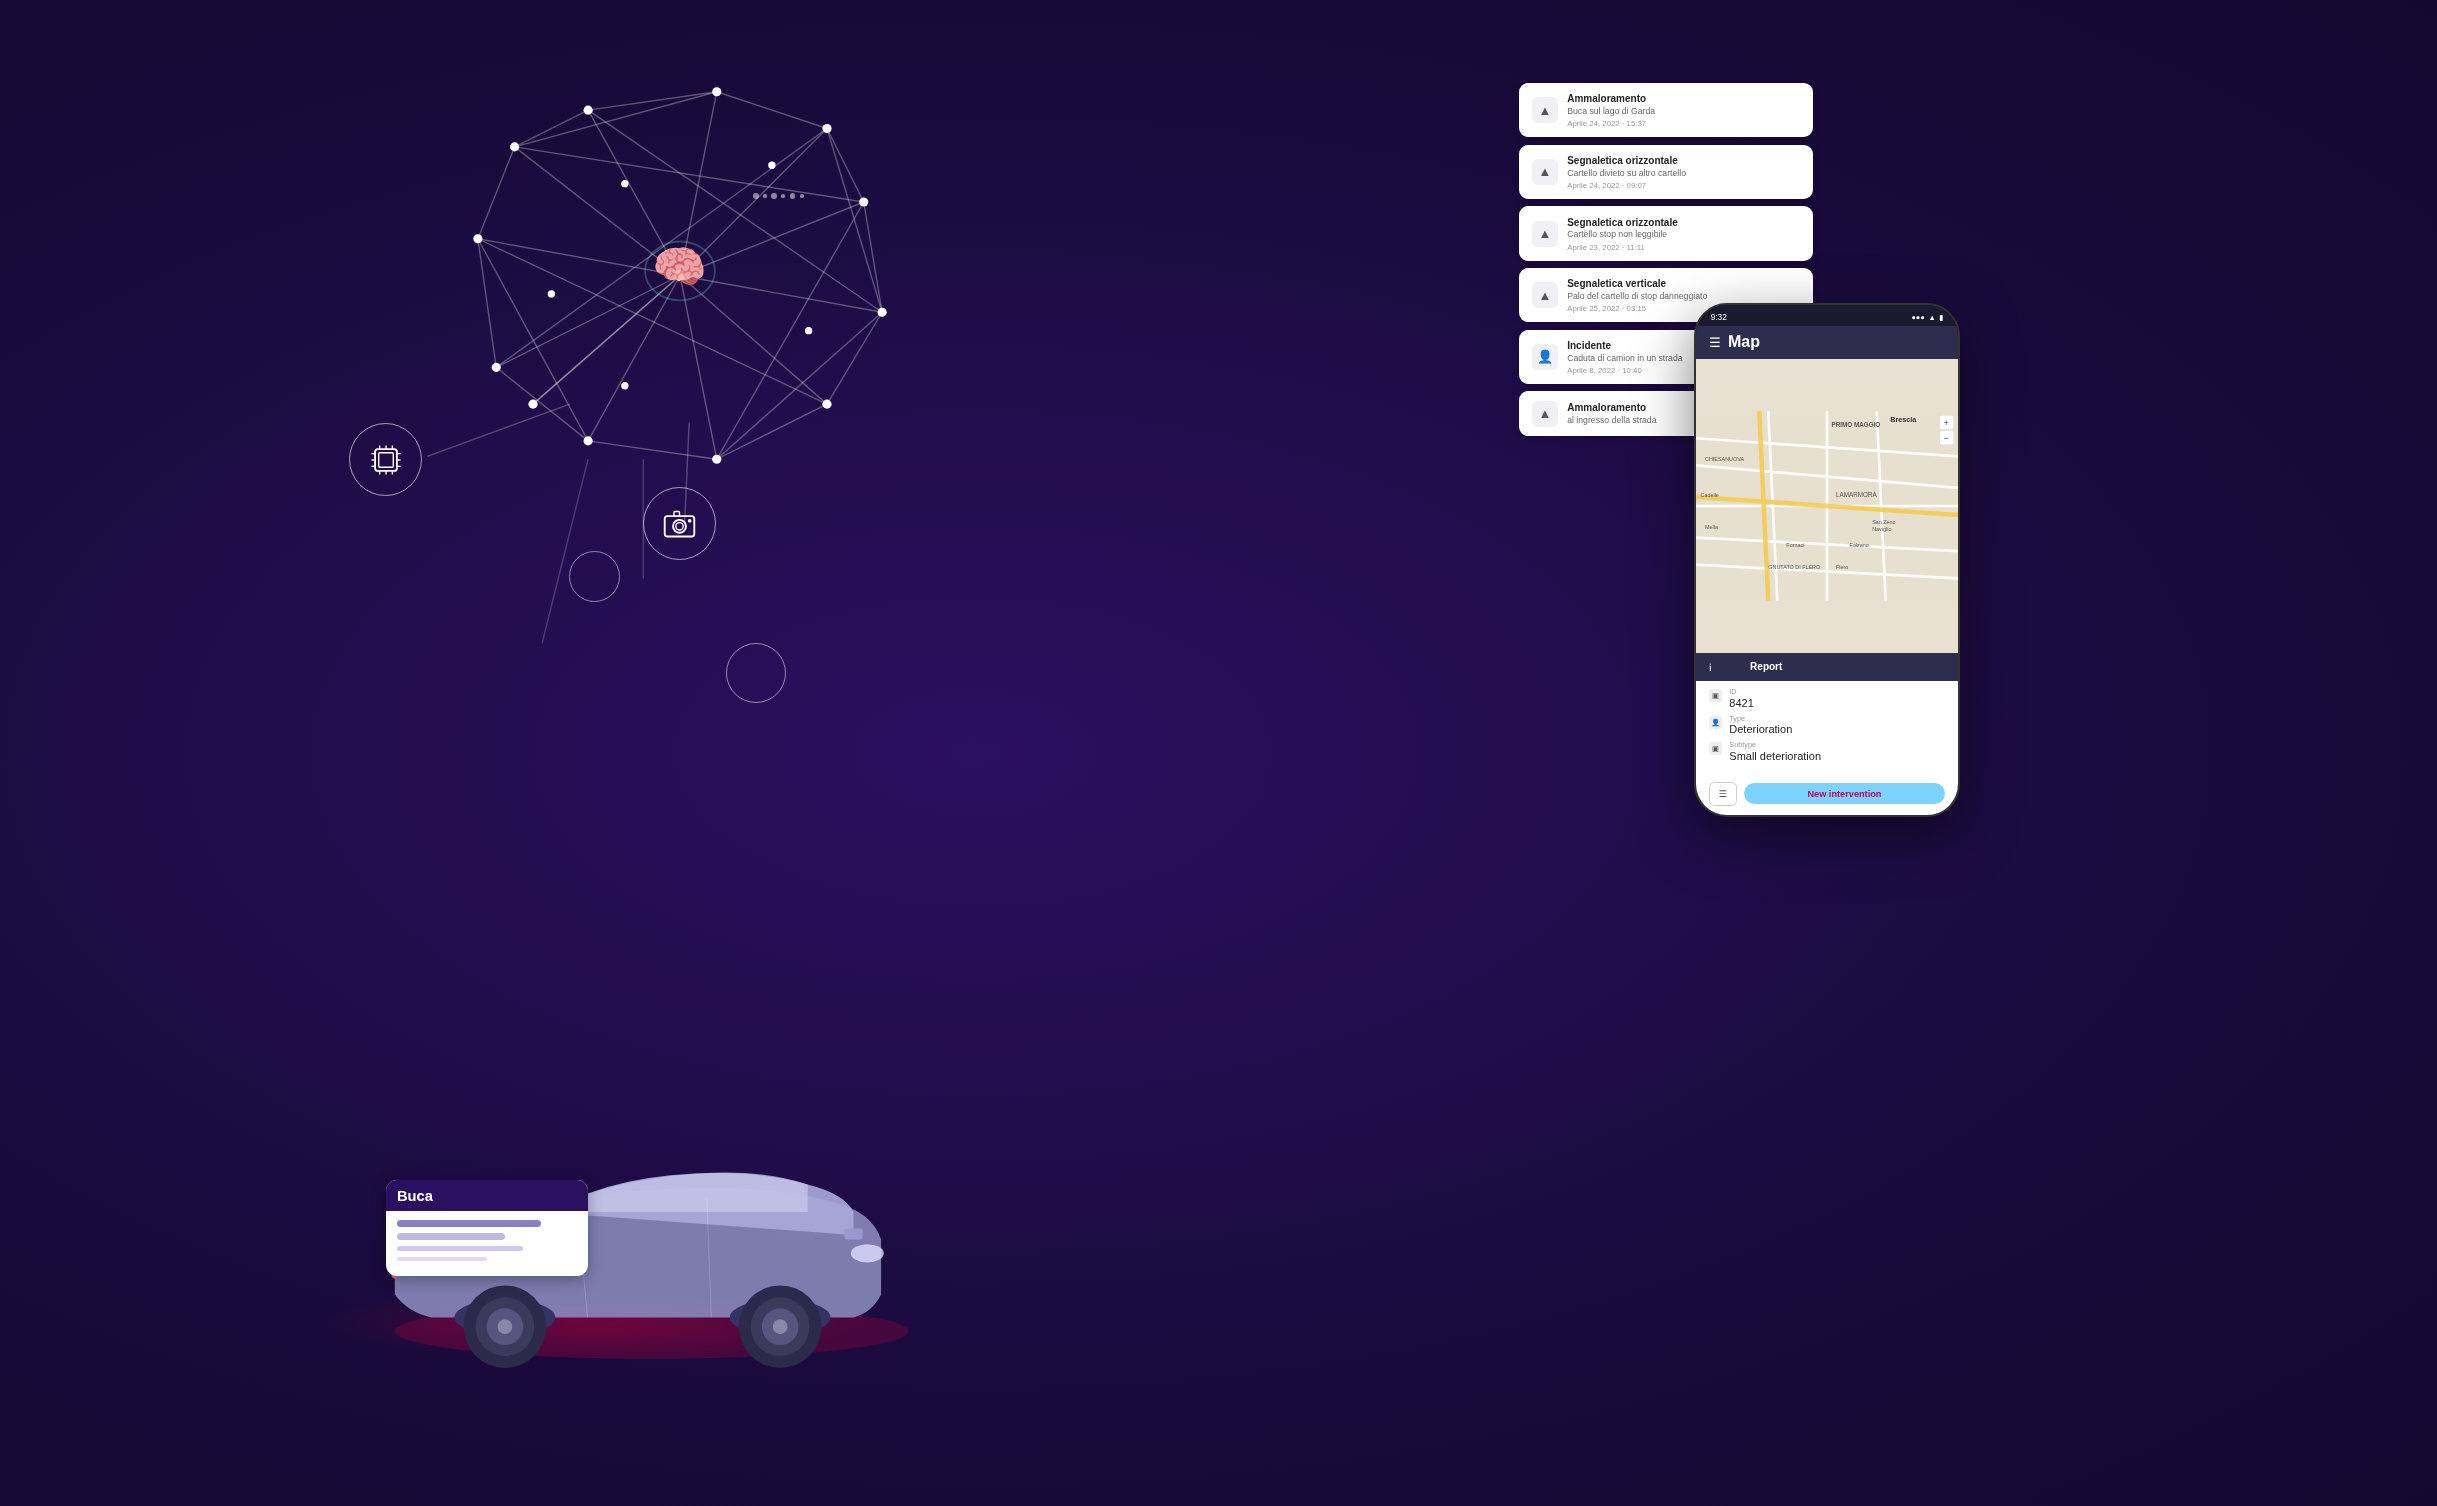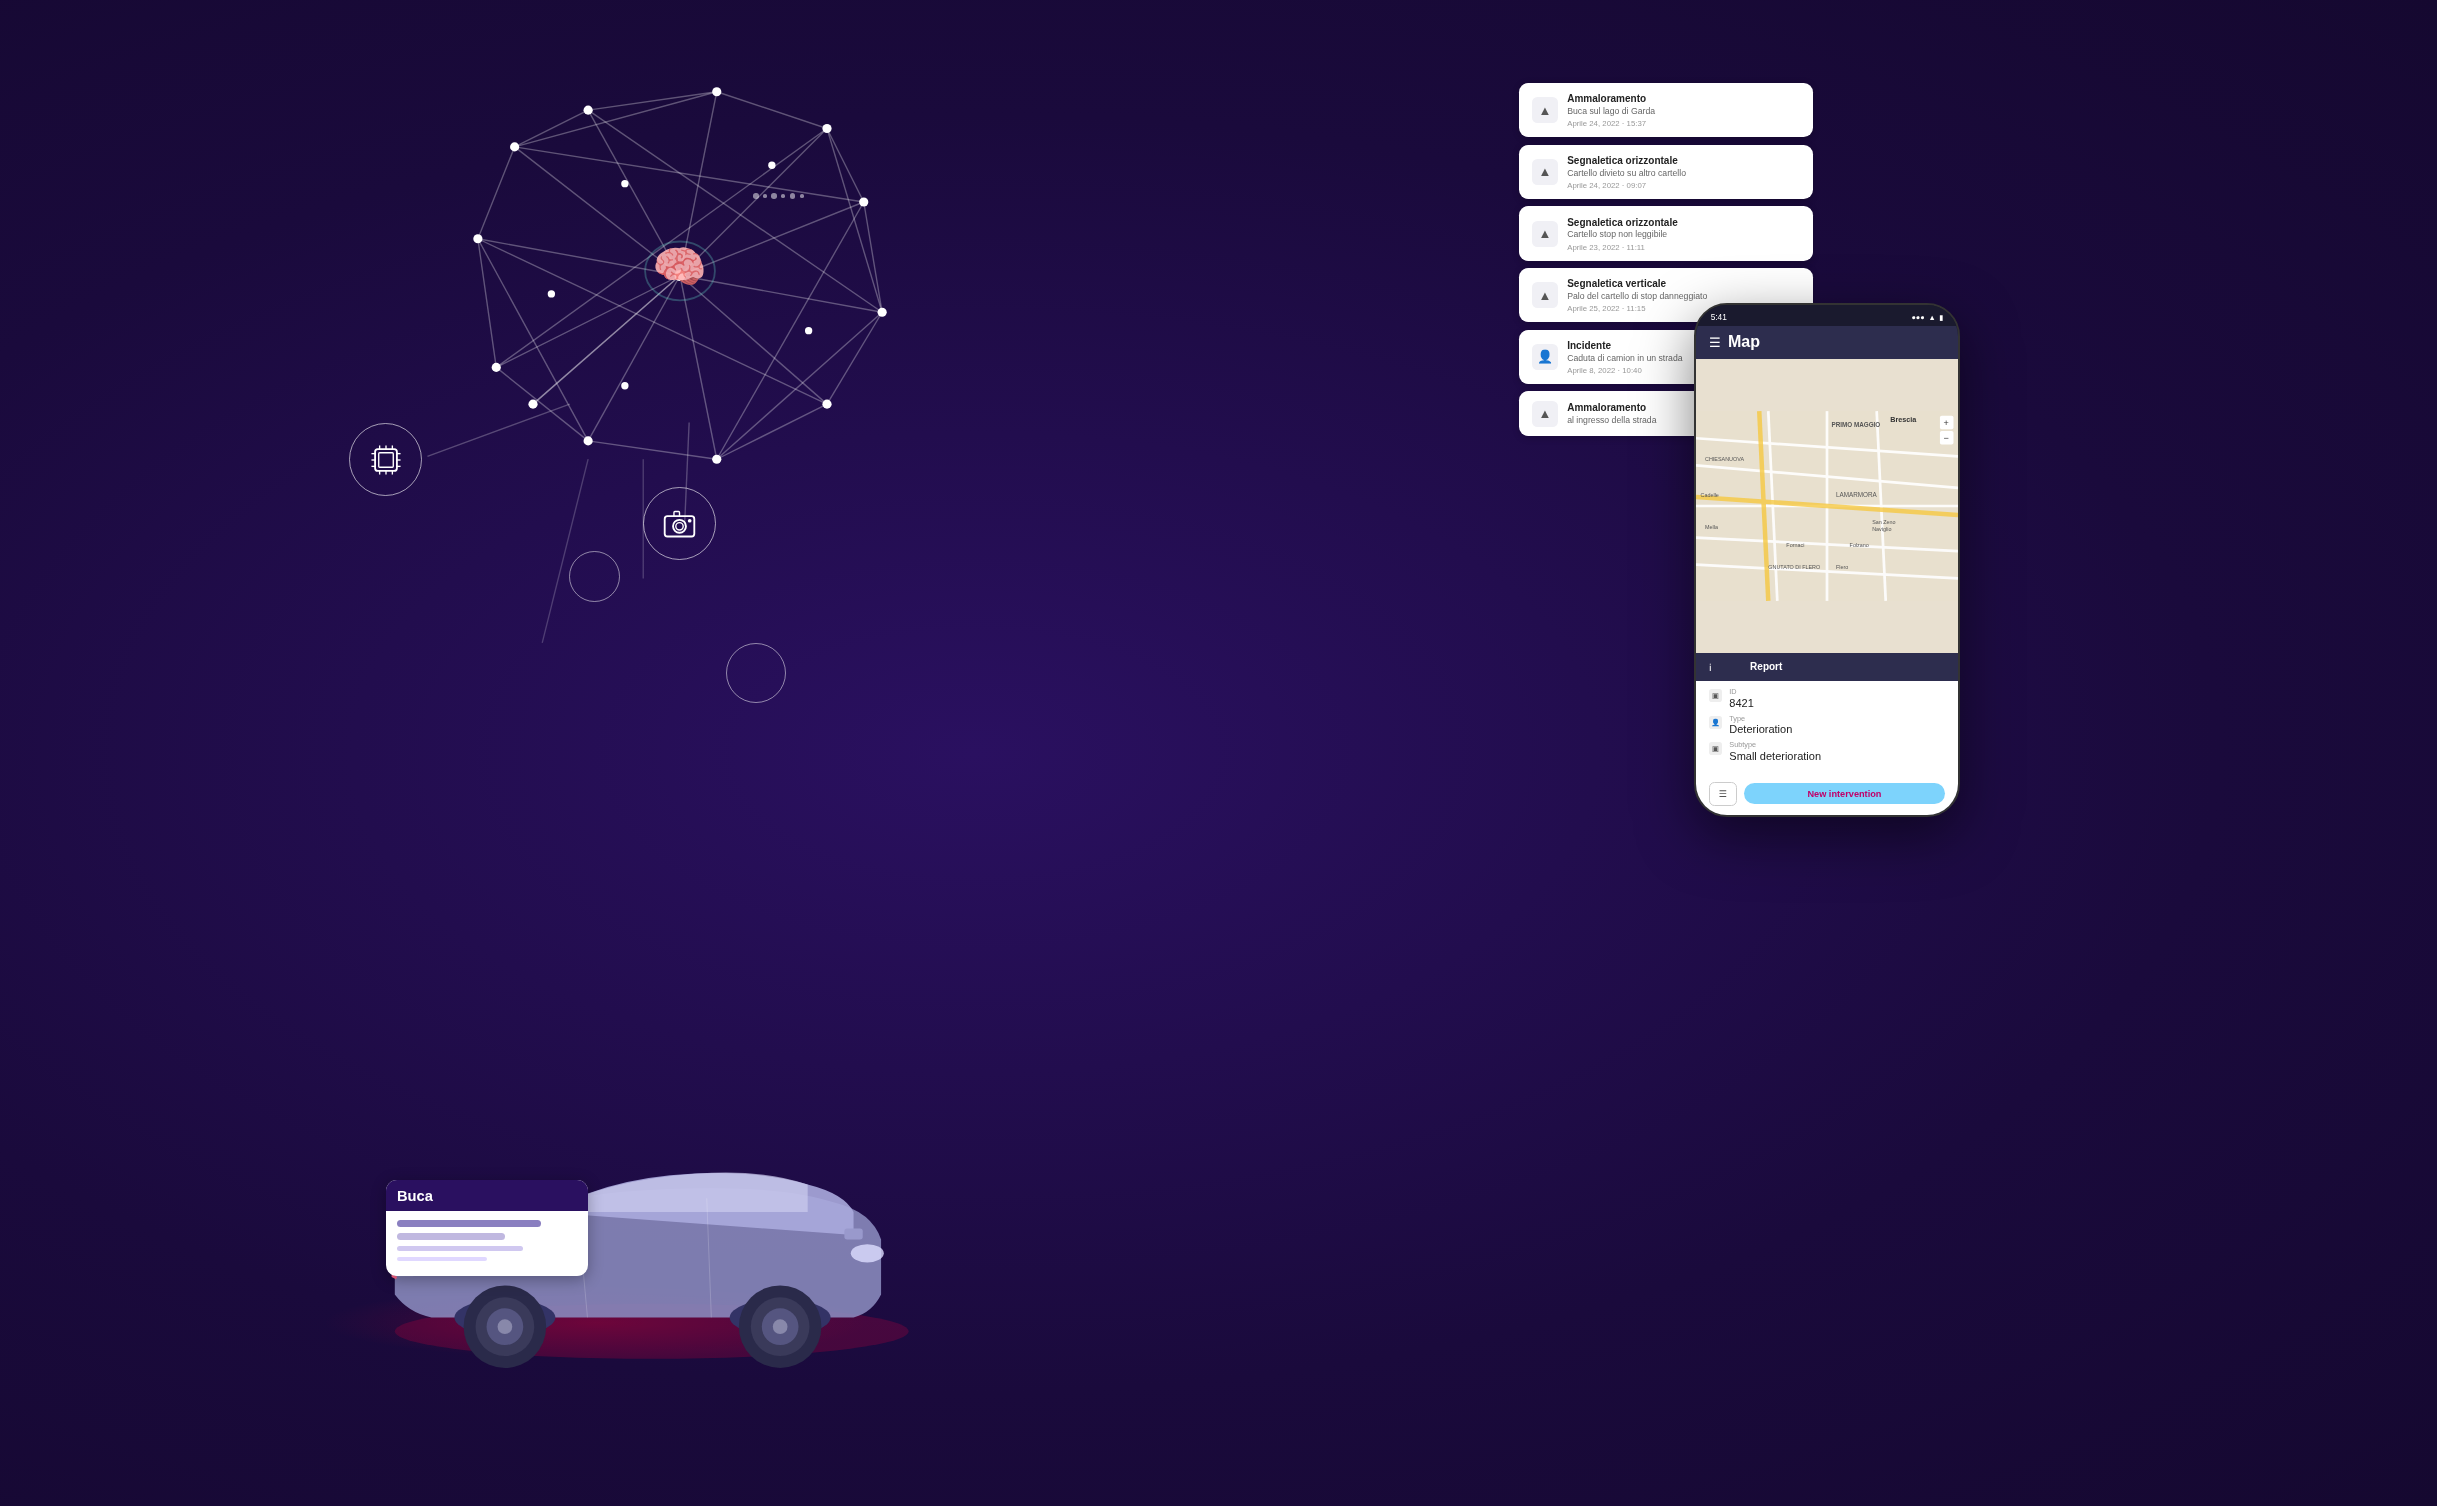--- a/index.html
+++ b/index.html
@@ -436,21 +436,21 @@
       <div class="report-card-title">Segnaletica orizzontale</div>
       <div class="report-card-subtitle">Cartello stop non leggibile</div>
       <div class="report-card-date">Aprile 23, 2022 · 11:11</div>
     </div>
   </div>
   <div class="report-card">
     <div class="report-card-icon">▲</div>
     <div class="report-card-content">
       <div class="report-card-title">Segnaletica verticale</div>
       <div class="report-card-subtitle">Palo del cartello di stop danneggiato</div>
-      <div class="report-card-date">Aprile 25, 2022 · 11:15</div>
+      <div class="report-card-date">Aprile 25, 2022 · 03:15</div>
     </div>
   </div>
   <div class="report-card">
     <div class="report-card-icon">👤</div>
     <div class="report-card-content">
       <div class="report-card-title">Incidente</div>
       <div class="report-card-subtitle">Caduta di camion in un strada</div>
       <div class="report-card-date">Aprile 8, 2022 · 10:40</div>
     </div>
   </div>
@@ -460,21 +460,21 @@
       <div class="report-card-title">Ammaloramento</div>
       <div class="report-card-subtitle">al ingresso della strada</div>
     </div>
   </div>
 </div>
 
 <div class="phone-container">
   <div class="phone">
 
     <div class="phone-status-bar">
-      <span>5:41</span>
+      <span>9:32</span>
       <div style="display:flex; gap:3.7px; align-items:center;">
         <span style="font-size:7.3px;">●●●</span>
         <span style="font-size:7.3px;">▲</span>
         <span style="font-size:7.3px;">▮</span>
       </div>
     </div>
 
     <div class="phone-header">
       <span style="color:white; font-size:13px; cursor:pointer;">☰</span>
       <span class="phone-header-title">Map</span>

